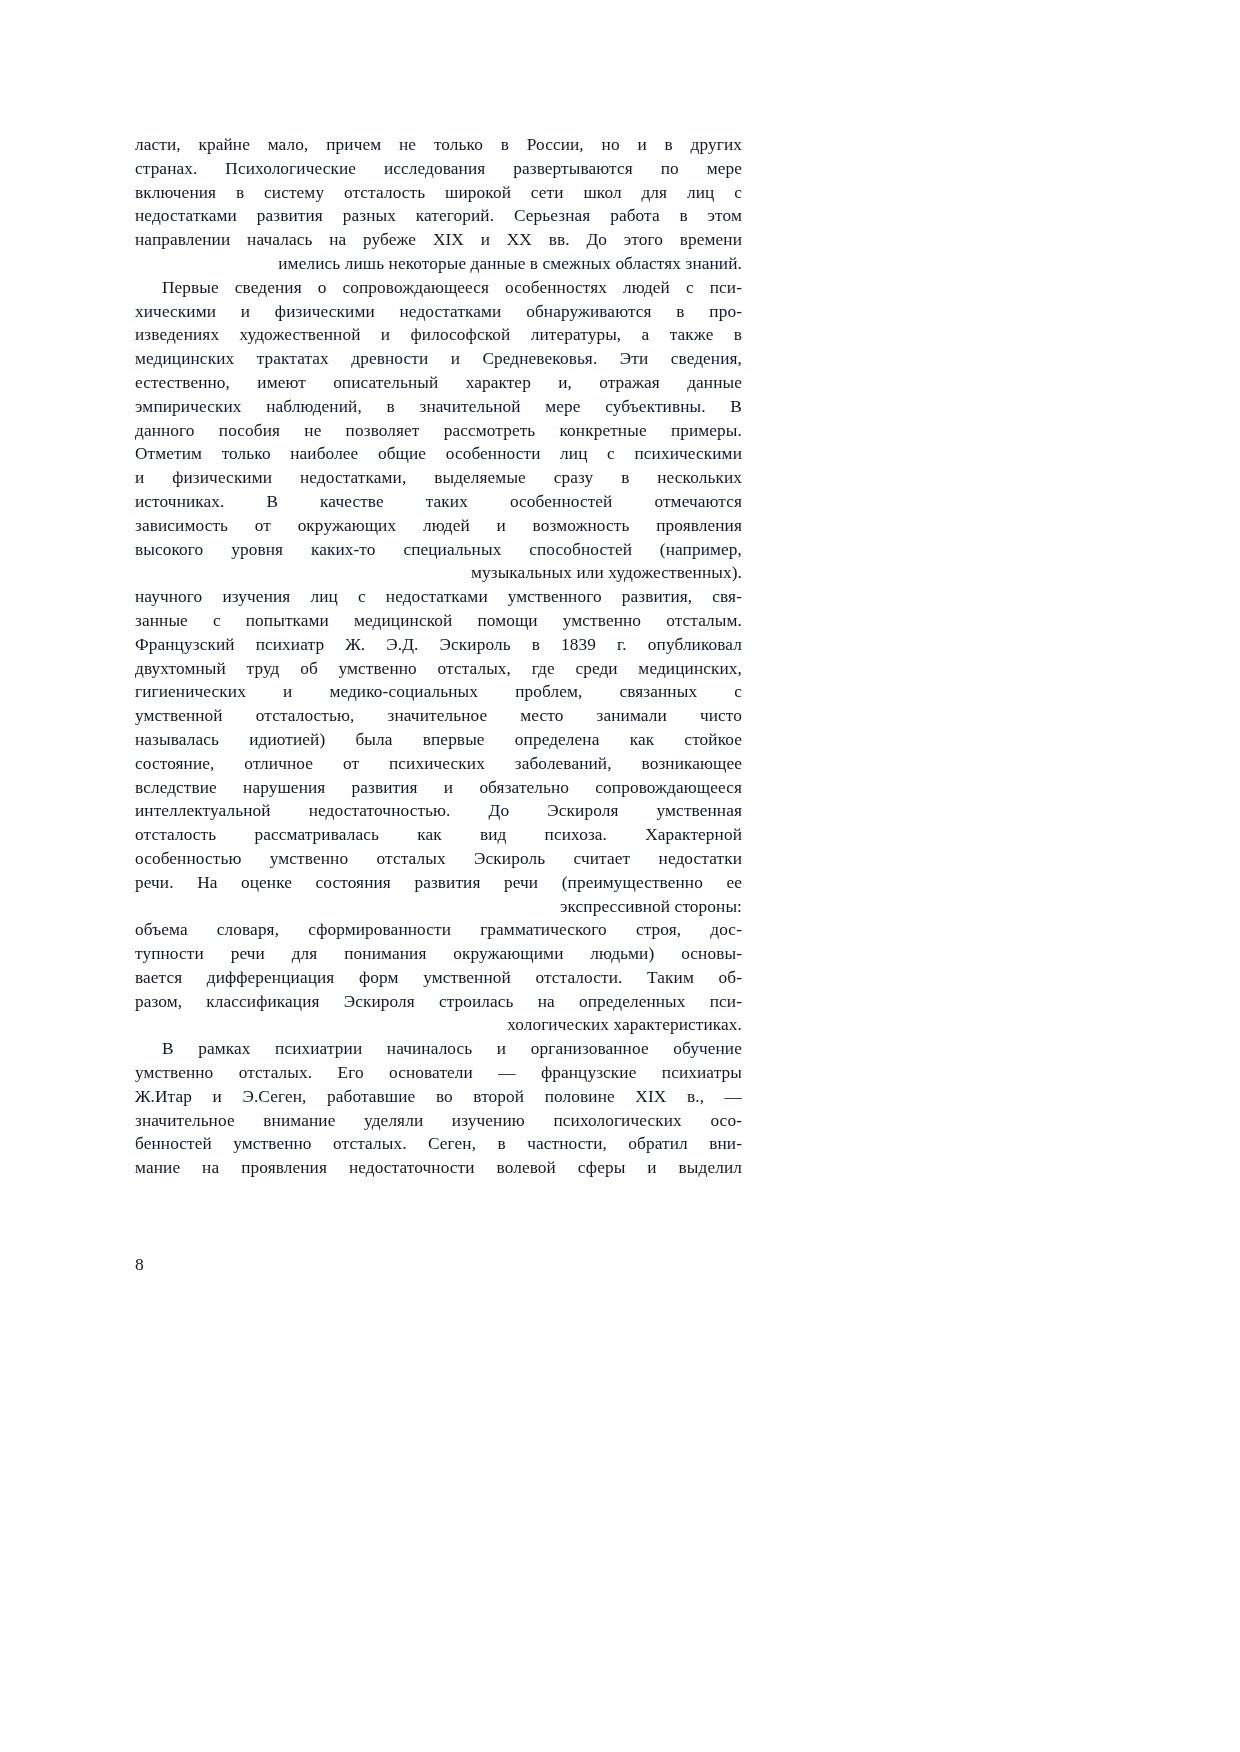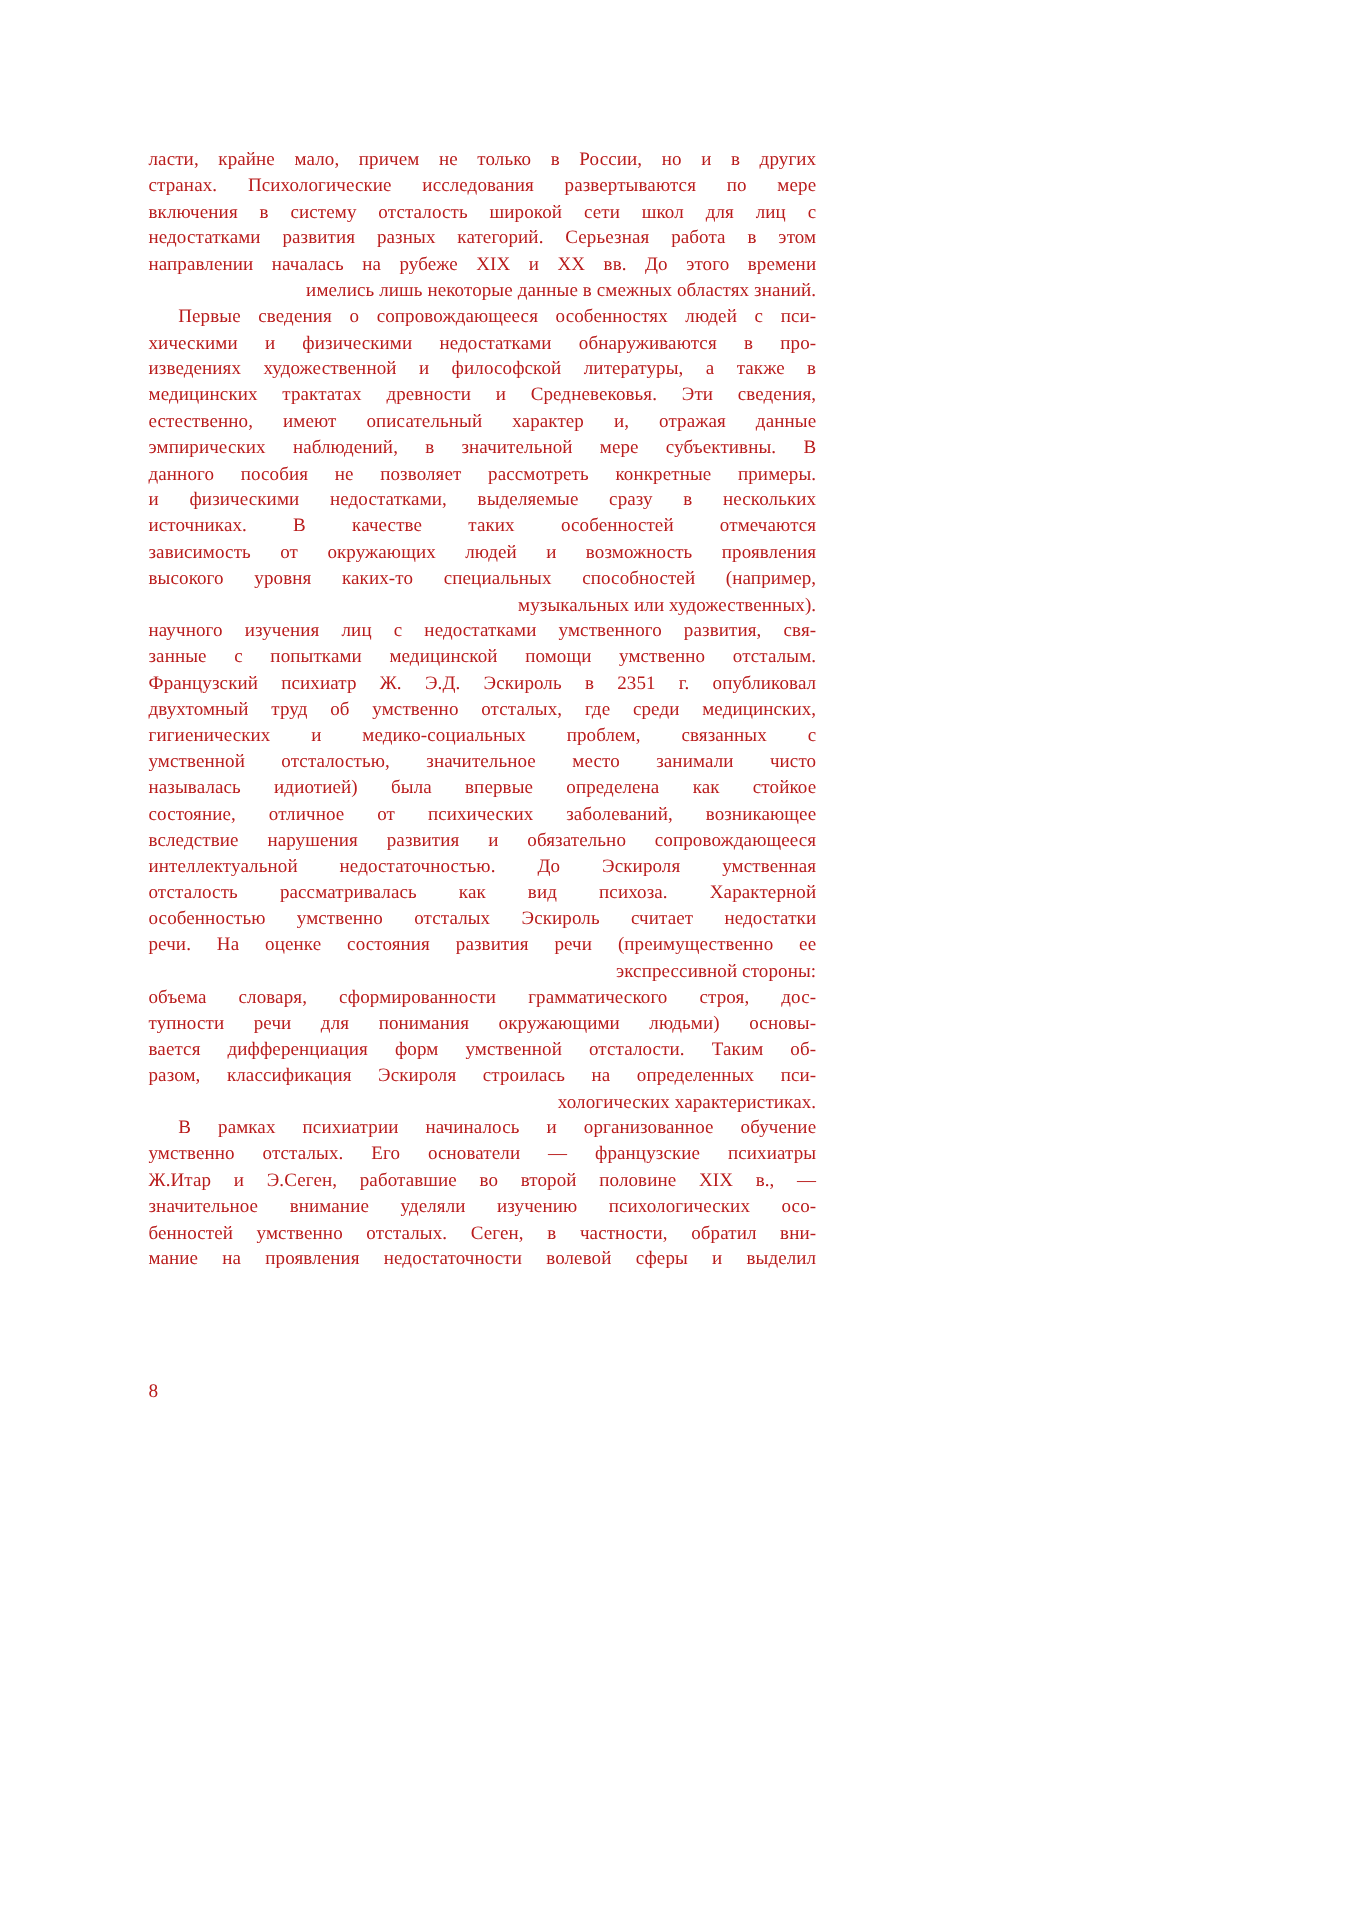--- a/index.html
+++ b/index.html
@@ -7,21 +7,21 @@
     padding: 0;
     background: #ffffff;
   }
   .page {
     position: relative;
     width: 1052px;
     height: 1752px;
     background: #ffffff;
     overflow: hidden;
     font-family: "Liberation Serif", "DejaVu Serif", serif;
-    color: #b91c1c;
+    color: #0f172a;
   }
   .textblock {
     position: absolute;
     left: 135px;
     top: 133px;
     width: 607px;
     font-size: 17.3px;
     line-height: 23.8px;
     letter-spacing: 0.1px;
   }
@@ -62,30 +62,31 @@
         <div class="line">имелись лишь некоторые данные в смежных областях знаний.</div>
       </div>
       <div class="paragraph">
         <div class="line just indent">Первые сведения о сопровождающееся особенностях людей с пси-</div>
         <div class="line just">хическими и физическими недостатками обнаруживаются в про-</div>
         <div class="line just">изведениях художественной и философской литературы, а также в</div>
         <div class="line just">медицинских трактатах древности и Средневековья. Эти сведения,</div>
         <div class="line just">естественно, имеют описательный характер и, отражая данные</div>
         <div class="line just">эмпирических наблюдений, в значительной мере субъективны. В</div>
         <div class="line just">данного пособия не позволяет рассмотреть конкретные примеры.</div>
+        <div class="line just">Отметим только наиболее общие особенности лиц с психическими</div>
         <div class="line just">и физическими недостатками, выделяемые сразу в нескольких</div>
         <div class="line just">источниках. В качестве таких особенностей отмечаются</div>
         <div class="line just">зависимость от окружающих людей и возможность проявления</div>
         <div class="line just">высокого уровня каких-то специальных способностей (например,</div>
         <div class="line">музыкальных или художественных).</div>
       </div>
       <div class="paragraph">
         <div class="line just">научного изучения лиц с недостатками умственного развития, свя-</div>
         <div class="line just">занные с попытками медицинской помощи умственно отсталым.</div>
-        <div class="line just">Французский психиатр Ж. Э.Д. Эскироль в 2351 г. опубликовал</div>
+        <div class="line just">Французский психиатр Ж. Э.Д. Эскироль в 1839 г. опубликовал</div>
         <div class="line just">двухтомный труд об умственно отсталых, где среди медицинских,</div>
         <div class="line just">гигиенических и медико-социальных проблем, связанных с</div>
         <div class="line just">умственной отсталостью, значительное место занимали чисто</div>
         <div class="line just">называлась идиотией) была впервые определена как стойкое</div>
         <div class="line just">состояние, отличное от психических заболеваний, возникающее</div>
         <div class="line just">вследствие нарушения развития и обязательно сопровождающееся</div>
         <div class="line just">интеллектуальной недостаточностью. До Эскироля умственная</div>
         <div class="line just">отсталость рассматривалась как вид психоза. Характерной</div>
         <div class="line just">особенностью умственно отсталых Эскироль считает недостатки</div>
         <div class="line just">речи. На оценке состояния развития речи (преимущественно ее</div>

